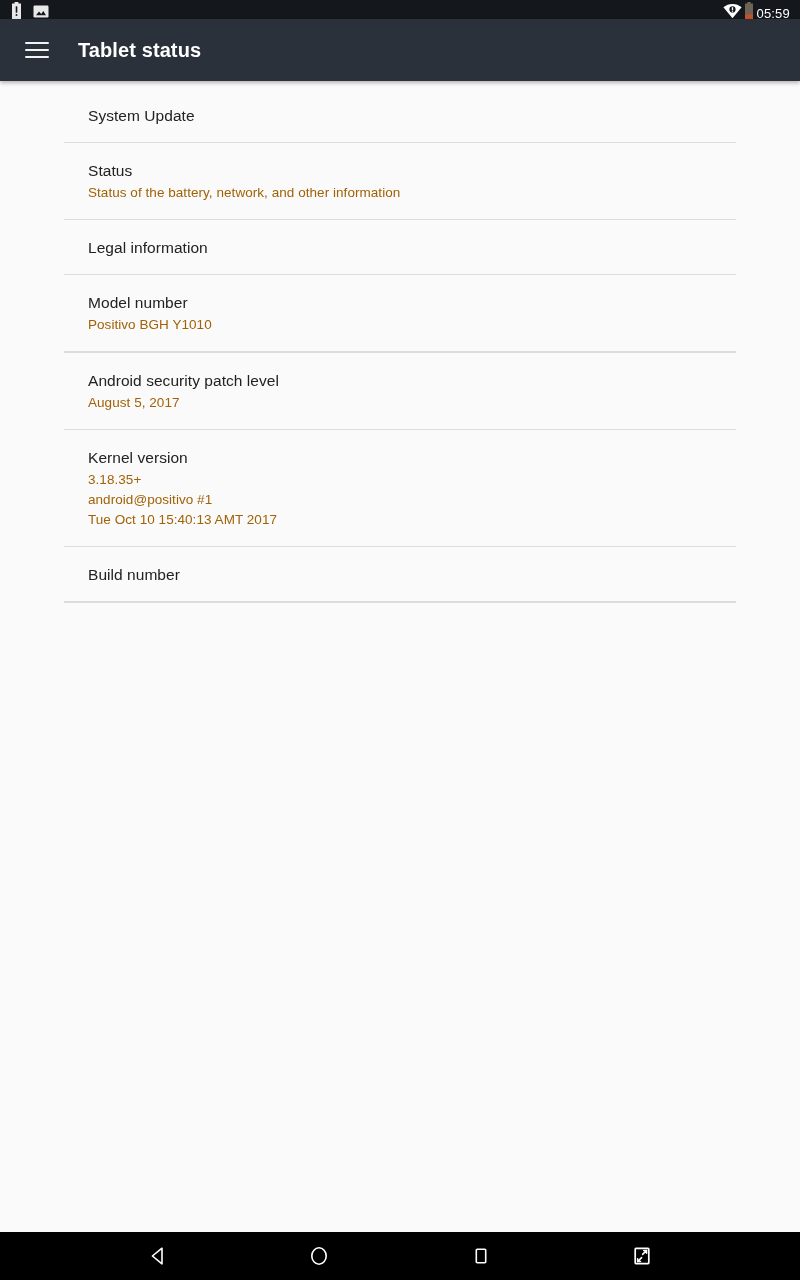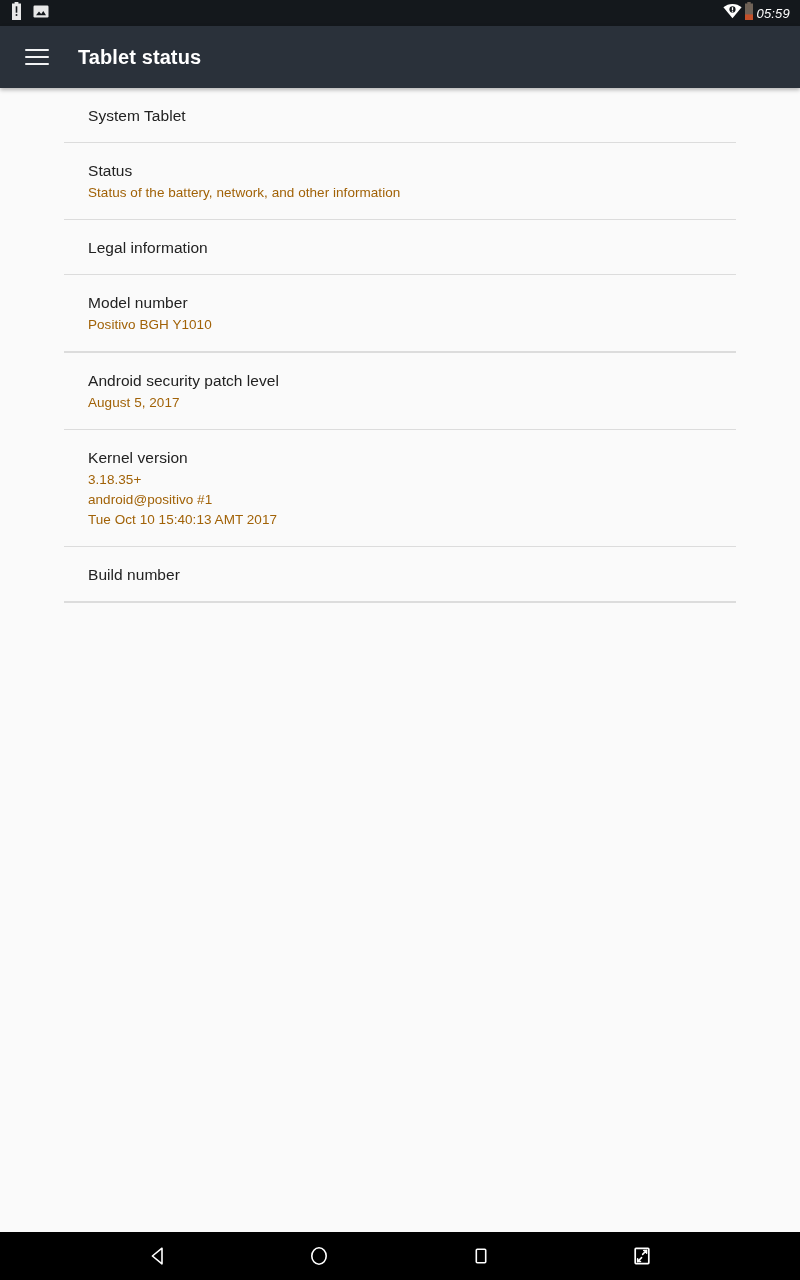--- a/index.html
+++ b/index.html
@@ -18,30 +18,30 @@
 
   
   .statusbar {
     position:absolute; top:0; left:0;
     width:800px; height:26px;
     background:#14181c;
     display:flex; align-items:center;
     padding:0 10px 0 10px;
   }
   .sb-left { display:flex; align-items:center; gap:10px; }
-  .sb-right { margin-left:auto; display:flex; align-items:center; gap:2px;font-style:italic; }
+  .sb-right { margin-left:auto; display:flex; align-items:center; gap:2px; }
   .sb-clock {
     color:#ffffff; font-size:13px; letter-spacing:.2px;
     font-family:"Liberation Sans", sans-serif;
   }
   .sb-icon { display:block; }
 
   
   .appbar {
-    position:absolute; top:26px; left:0;
+    position:absolute; top:19px; left:0;
     width:800px; height:62px;
     background:#2a313a;
     display:flex; align-items:center;
     box-shadow:0 2px 4px rgba(0,0,0,.28);
     z-index:5;
   }
   .hamburger {
     width:46px; height:46px;
     margin-left:14px;
     display:flex; flex-direction:column; justify-content:center; align-items:center;
@@ -154,21 +154,21 @@
       <span></span>
       <span></span>
       <span></span>
     </div>
     <div class="appbar-title">Tablet status</div>
   </div>
 
   <div class="content">
     <div class="list" id="settings-list">
         <div class="row">
-          <div class="row-title">System Tablet</div>
+          <div class="row-title">System Update</div>
         </div>
         <div class="divider"></div>
         <div class="row">
           <div class="row-title">Status</div>
           <div class="row-sub">
             <span class="row-sub-line">Status of the battery, network, and other information</span>
           </div>
         </div>
         <div class="divider"></div>
         <div class="row">

